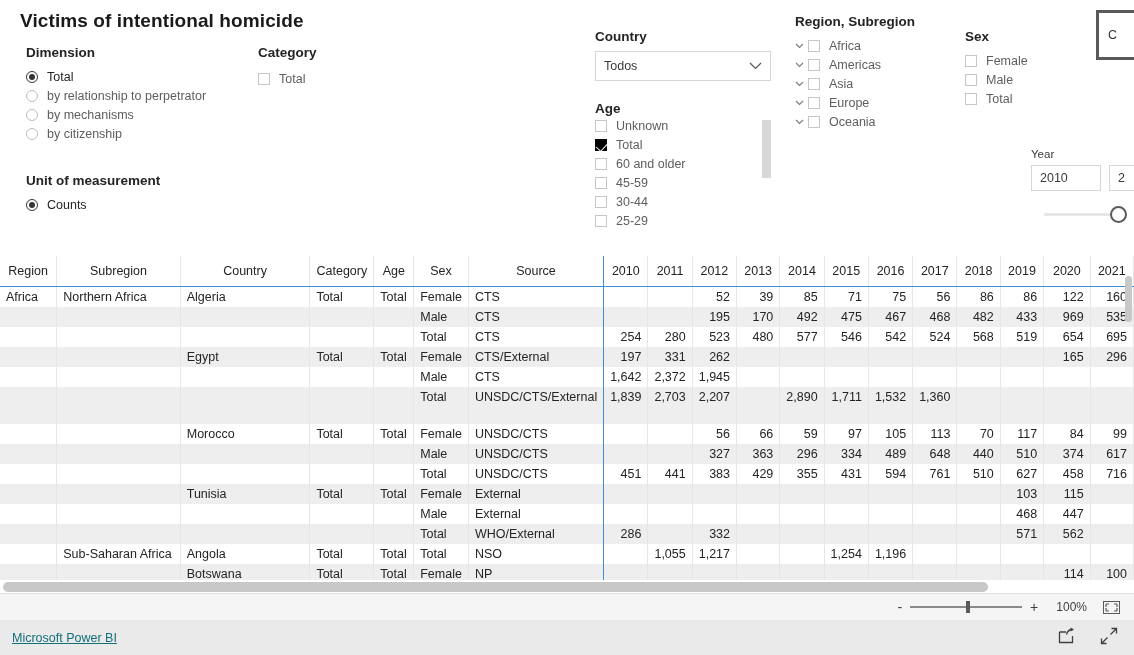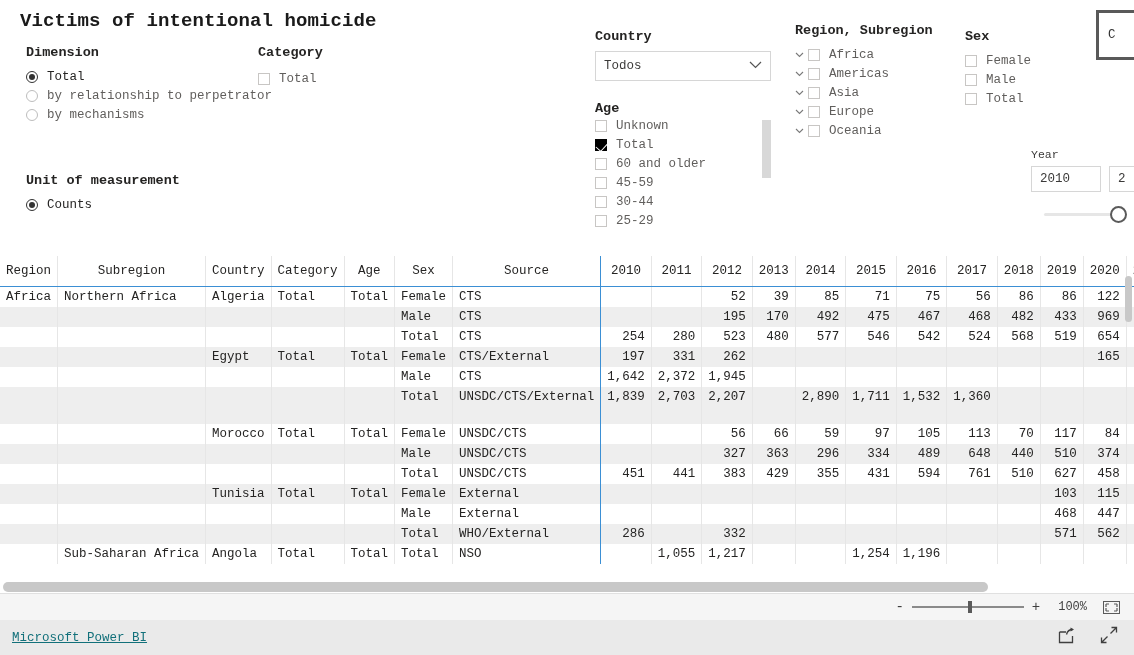--- a/index.html
+++ b/index.html
@@ -3,21 +3,21 @@
 <meta charset="utf-8">
 <style>
   * { box-sizing: border-box; }
   html, body {
     margin: 0; padding: 0;
     width: 1134px; height: 655px;
     overflow: hidden;
     background: #ffffff;
     font-family: "Liberation Sans", sans-serif;
   }
-  #root { position: relative; width: 1134px; height: 655px; background: #14b8a6; font-family: Liberation Mono, monospace; }
+  #root { position: relative; width: 1134px; height: 655px; background: #14b8a6; }
 
   
   #canvas { position: absolute; left:0; top:0; width:1134px; height:593px; background:#fff; overflow:hidden; }
 
   .ttl {
     position:absolute; left:20px; top:10px;
     font-size:19px; font-weight:bold; color:#1a1a1a; letter-spacing:.1px;
   }
 
   .grp-label {
@@ -154,20 +154,24 @@
             <span class="radio on"></span>
             <span class="radio-lbl">Total</span>
           </div>
           <div class="radio-row">
             <span class="radio"></span>
             <span class="radio-lbl">by relationship to perpetrator</span>
           </div>
           <div class="radio-row">
             <span class="radio"></span>
             <span class="radio-lbl">by mechanisms</span>
+          </div>
+          <div class="radio-row">
+            <span class="radio"></span>
+            <span class="radio-lbl">by citizenship</span>
           </div>
         </div>
     </div>
 
     <div style="position:absolute;left:26px;top:173px;">
       <div class="grp-label">Unit of measurement</div>
       <div style="margin-top:7px;" id="unit-list">
           <div class="radio-row sel">
             <span class="radio on"></span>
             <span class="radio-lbl">Counts</span>
@@ -223,21 +227,21 @@
           <div class="cb-row">
             <span class="cb"></span>
             <span class="cb-lbl">25-29</span>
           </div>
         </div>
     </div>
     <div class="age-track" style="left:762px;top:112px;height:122px;">
       <div class="age-thumb" style="left:0;top:8px;height:58px;"></div>
     </div>
 
-    <div style="position:absolute;left:795px;top:23px;">
+    <div style="position:absolute;left:795px;top:14px;">
       <div class="grp-label">Region, Subregion</div>
       <div style="margin-top:7px;" id="region-list">
           <div class="cb-row">
             <span class="chev">
               <svg width="9" height="6" viewBox="0 0 9 6">
                 <path d="M1 1 L4.5 4.5 L8 1" stroke="#7a7a7a" stroke-width="1.1" fill="none"></path>
               </svg>
             </span>
             <span class="cb"></span>
             <span class="cb-lbl">Africa</span>
@@ -626,20 +630,41 @@
             <td class="num"></td>
             <td class="num"></td>
             <td class="num">1,254</td>
             <td class="num">1,196</td>
             <td class="num"></td>
             <td class="num"></td>
             <td class="num"></td>
             <td class="num"></td>
             <td class="num"></td>
           </tr>
+          <tr class="alt">
+            <td></td>
+            <td></td>
+            <td>Botswana</td>
+            <td>Total</td>
+            <td>Total</td>
+            <td>Female</td>
+            <td class="sepcol wrap">NP</td>
+            <td class="num"></td>
+            <td class="num"></td>
+            <td class="num"></td>
+            <td class="num"></td>
+            <td class="num"></td>
+            <td class="num"></td>
+            <td class="num"></td>
+            <td class="num"></td>
+            <td class="num"></td>
+            <td class="num"></td>
+            <td class="num">114</td>
+            <td class="num">100</td>
+          </tr>
         </tbody>
     </table>
   </div>
 
   <div class="hbar-track"></div>
   <div class="hbar-thumb" style="width:985px;"></div>
   <div class="vbar-thumb" style="left:1125px;top:276px;width:7px;height:46px;"></div>
 
   <div id="zoombar">
     <span class="zm-minus">-</span>

